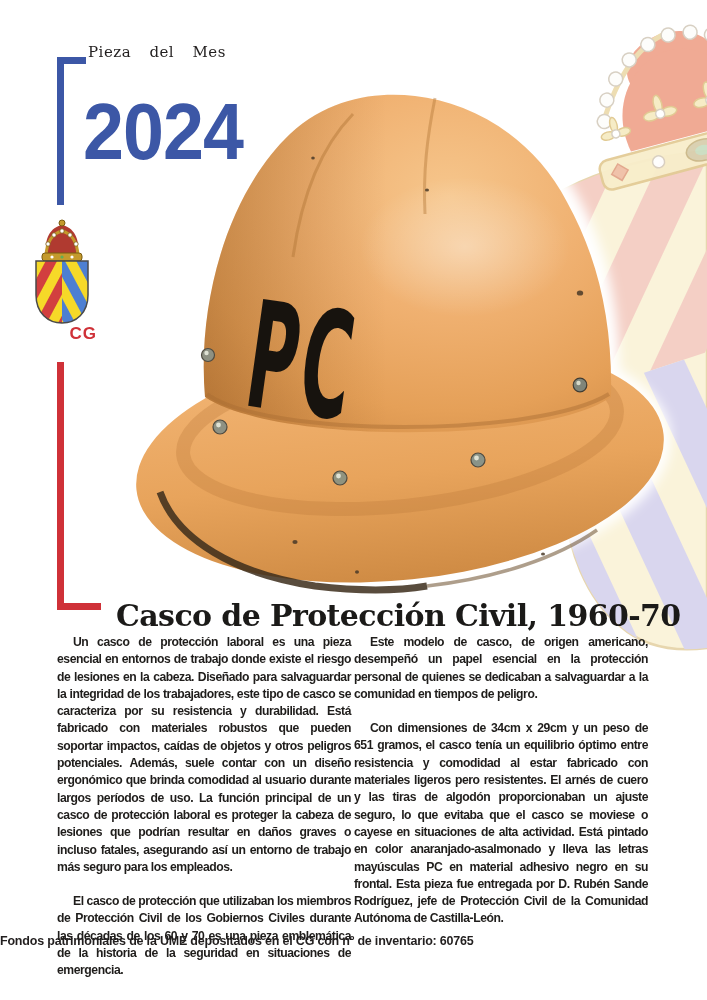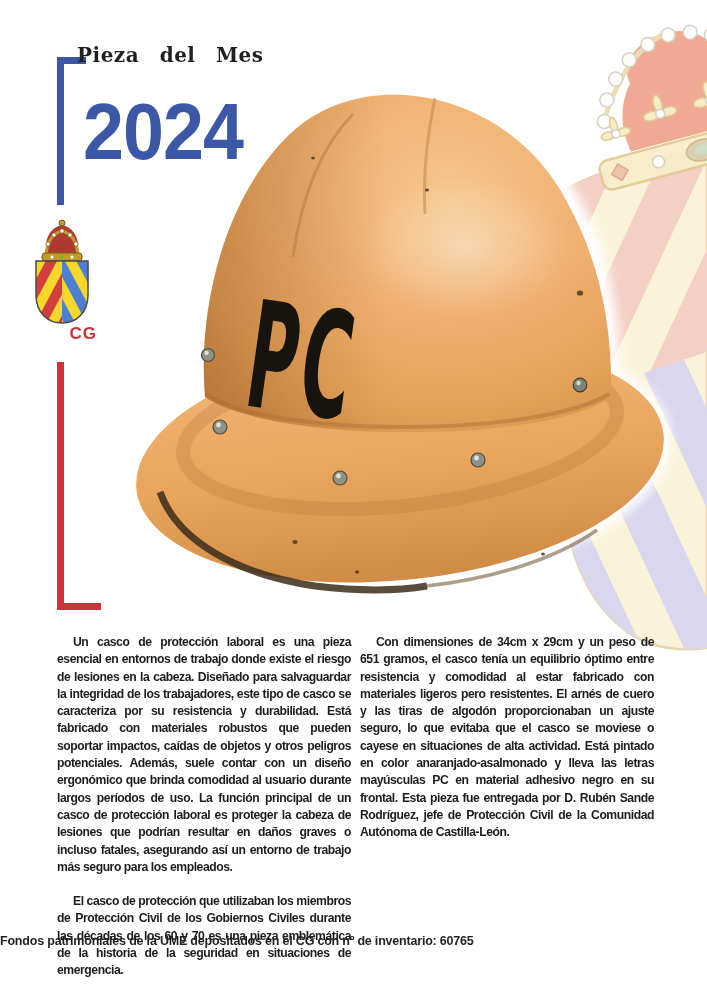--- a/index.html
+++ b/index.html
@@ -15,23 +15,23 @@
     margin:0 auto;
     background:#ffffff;
     overflow:hidden;
     font-family:"Liberation Sans",sans-serif;
   }
   .abs{position:absolute;}
   
   .bracket-h{left:57px;top:57px;width:29px;height:7px;background:var(--accent-blue,#3c57a6);z-index:4;}
   .bracket-v{left:57px;top:57px;width:7px;height:148px;background:var(--accent-blue,#3c57a6);z-index:4;}
   .kicker{
-    left:77px;top:43px;z-index:4;
+    left:88px;top:43px;z-index:4;
     font-family:"DejaVu Serif","Liberation Serif",serif;
-    font-weight:bold;font-size:20px;line-height:1.2;
+    font-weight:normal;font-size:15px;line-height:1.2;
     word-spacing:13px;letter-spacing:.5px;color:var(--ink,#221f1f);
   }
   .month{
     left:88px;top:74px;z-index:4;
     font-weight:bold;font-size:23px;line-height:1.1;
     letter-spacing:7.5px;color:var(--accent-red,#cf3138);
   }
   .year{
     left:83px;top:92px;z-index:4;
     font-weight:bold;font-size:80px;line-height:1;
@@ -49,21 +49,21 @@
   
   .title{
     left:116px;top:579px;width:520px;z-index:5;
     font-family:"DejaVu Serif","Liberation Serif",serif;
     font-weight:bold;font-size:30px;line-height:1.1;
     letter-spacing:-.6px;color:#1b1a18;white-space:nowrap;
   }
   
   .columns{
     left:57px;top:634px;width:597px;z-index:5;
-    display:flex;gap:9px;
+    display:flex;gap:3px;
   }
   .col{width:294px;}
   .col p{
     margin:0 0 17px 0;
     font-size:12.2px;line-height:17.3px;
     font-weight:bold;letter-spacing:-.45px;
     text-align:justify;text-indent:16px;
     color:var(--body-text,#1f1d1b);
   }
   .footer{
@@ -274,26 +274,28 @@
         <rect x="35" y="50" width="26" height="62" fill="url(#cgRight)"></rect>
       </g>
       <path d="M 9,50 H 61 V 84 C 61,102 49,112 35,112 C 21,112 9,102 9,84 Z" fill="none" stroke="#4a4a4a" stroke-width="1.5"></path>
     </g>
   </svg>
   <div class="abs cg-caption">CG</div>
 
   <div class="abs redline-v"></div>
   <div class="abs redline-h"></div>
 
+  <h1 class="abs title">Casco de Protección Civil, 1960-70</h1>
 
   <div class="abs columns">
     <div class="col">
       <p>Un casco de protección laboral es una pieza esencial en entornos de trabajo donde existe el riesgo de lesiones en la cabeza. Diseñado para salvaguardar la integridad de los trabajadores, este tipo de casco se caracteriza por su resistencia y durabilidad. Está fabricado con materiales robustos que pueden soportar impactos, caídas de objetos y otros peligros potenciales. Además, suele contar con un diseño ergonómico que brinda comodidad al usuario durante largos períodos de uso. La función principal de un casco de protección laboral es proteger la cabeza de lesiones que podrían resultar en daños graves o incluso fatales, asegurando así un entorno de trabajo más seguro para los empleados.</p>
       <p>El casco de protección que utilizaban los miembros de Protección Civil de los Gobiernos Civiles durante las décadas de los 60 y 70 es una pieza emblemática de la historia de la seguridad en situaciones de emergencia.</p>
     </div>
     <div class="col">
+      <p>Este modelo de casco, de origen americano, desempeñó un papel esencial en la protección personal de quienes se dedicaban a salvaguardar a la comunidad en tiempos de peligro.</p>
       <p>Con dimensiones de 34cm x 29cm y un peso de 651 gramos, el casco tenía un equilibrio óptimo entre resistencia y comodidad al estar fabricado con materiales ligeros pero resistentes. El arnés de cuero y las tiras de algodón proporcionaban un ajuste seguro, lo que evitaba que el casco se moviese o cayese en situaciones de alta actividad. Está pintado en color anaranjado-asalmonado y lleva las letras mayúsculas PC en material adhesivo negro en su frontal. Esta pieza fue entregada por D. Rubén Sande Rodríguez, jefe de Protección Civil de la Comunidad Autónoma de Castilla-León.</p>
     </div>
   </div>
 
   <div class="abs footer">Fondos patrimoniales de la UME depositados en el CG con nº de inventario: 60765</div>
 
 </div>
 
 </body></html>

